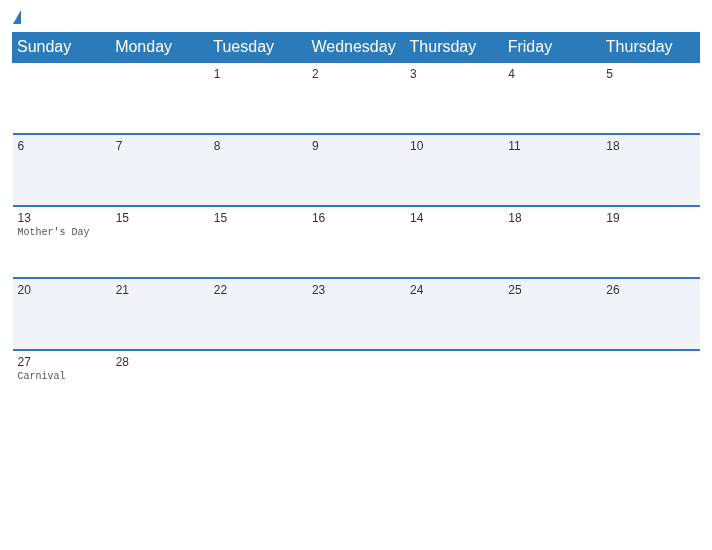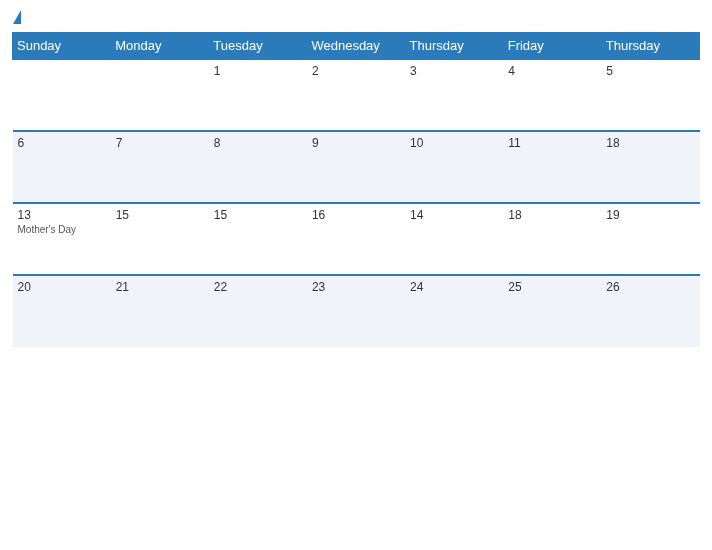--- a/index.html
+++ b/index.html
@@ -43,21 +43,21 @@
       align-self: flex-end;
     }
     .calendar-table {
       width: 100%;
       border-collapse: collapse;
       table-layout: fixed;
     }
     .calendar-table thead tr th {
       background: #2b7bba;
       color: #fff;
-      font-size: 13px;
+      font-size: 16px;
       font-weight: normal;
       padding: 5px 4px;
       text-align: left;
       border: 1px solid #2b7bba;
     }
     .calendar-table tbody tr {
       border-top: 2px solid #2b7bba;
     }
     .calendar-table tbody tr td {
       vertical-align: top;
@@ -76,20 +76,21 @@
     .day-number {
       display: block;
       font-size: 12px;
       color: #333;
     }
     .day-event {
       display: block;
       font-size: 10px;
       color: #555;
       margin-top: 2px;
+      font-family: Liberation Mono, monospace;
     }
     
     .logo-row {
       display: flex;
       align-items: center;
     }
     .logo-text-general {
       font-size: 12px;
       color: #666;
     }
@@ -226,15 +227,29 @@
           <td>
             <span class="day-number">24</span>
           </td>
           <td>
             <span class="day-number">25</span>
           </td>
           <td>
             <span class="day-number">26</span>
           </td>
         </tr>
+        <tr>
+          <td>
+            <span class="day-number">27</span>
+            <span class="day-event">Carnival</span>
+          </td>
+          <td>
+            <span class="day-number">28</span>
+          </td>
+          <td></td>
+          <td></td>
+          <td></td>
+          <td></td>
+          <td></td>
+        </tr>
       </tbody>
   </table>
 </div>
 
 </body></html>

